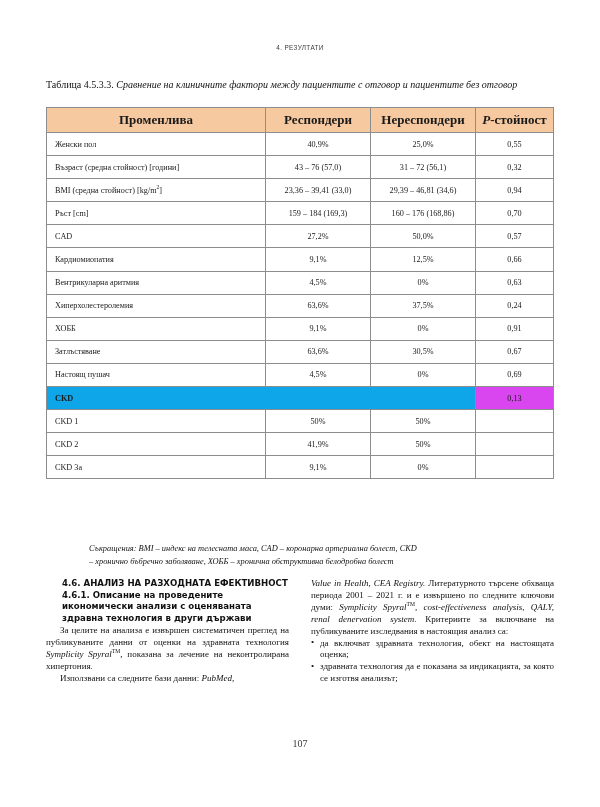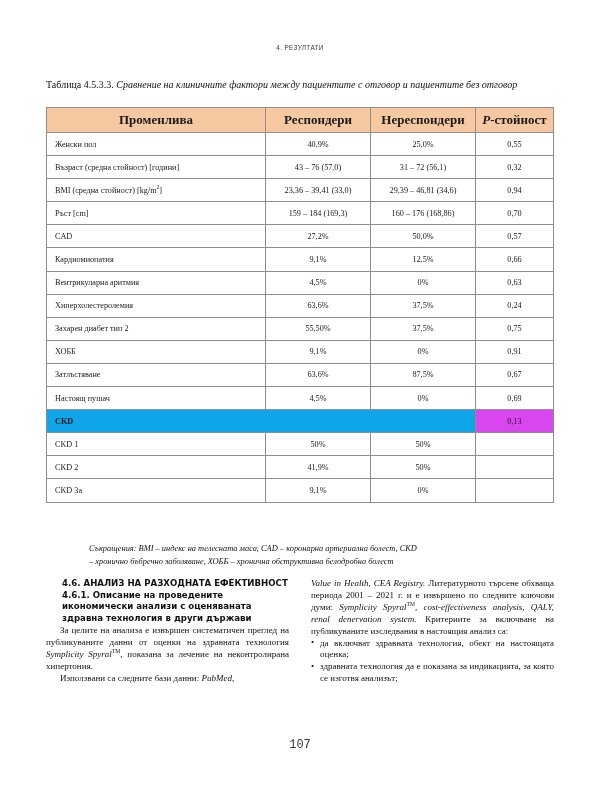--- a/index.html
+++ b/index.html
@@ -175,22 +175,22 @@
     left: 0;
     top: -0.5px;
   }
 
   
   .folio {
     position: absolute;
     left: 0; top: 738px;
     width: 600px;
     text-align: center;
-    font-family: Liberation Mono, monospace;
-    font-size: 12px;
+    font-family: Liberation Serif, serif;
+    font-size: 10px;
     color: #3a3a3a;
   }
 </style>
 </head>
 <body>
 
 <div class="page">
 
   <div class="running-head">4. РЕЗУЛТАТИ</div>
 
@@ -266,38 +266,32 @@
         <td class="num">0,63</td>
       </tr>
 
       <tr>
         <td class="lab">Хиперхолестеролемия</td>
         <td class="num">63,6%</td>
         <td class="num">37,5%</td>
         <td class="num">0,24</td>
       </tr>
 
-      <tr>
-        <td class="lab">Захарен диабет тип 2</td>
-        <td class="num">55,50%</td>
-        <td class="num">37,5%</td>
-        <td class="num">0,75</td>
-      </tr>
 
       <tr>
         <td class="lab">ХОББ</td>
         <td class="num">9,1%</td>
         <td class="num">0%</td>
         <td class="num">0,91</td>
       </tr>
 
       <tr>
         <td class="lab">Затлъстяване</td>
         <td class="num">63,6%</td>
-        <td class="num">87,5%</td>
+        <td class="num">30,5%</td>
         <td class="num">0,67</td>
       </tr>
 
       <tr>
         <td class="lab">Настоящ пушач</td>
         <td class="num">4,5%</td>
         <td class="num">0%</td>
         <td class="num">0,69</td>
       </tr>
 

